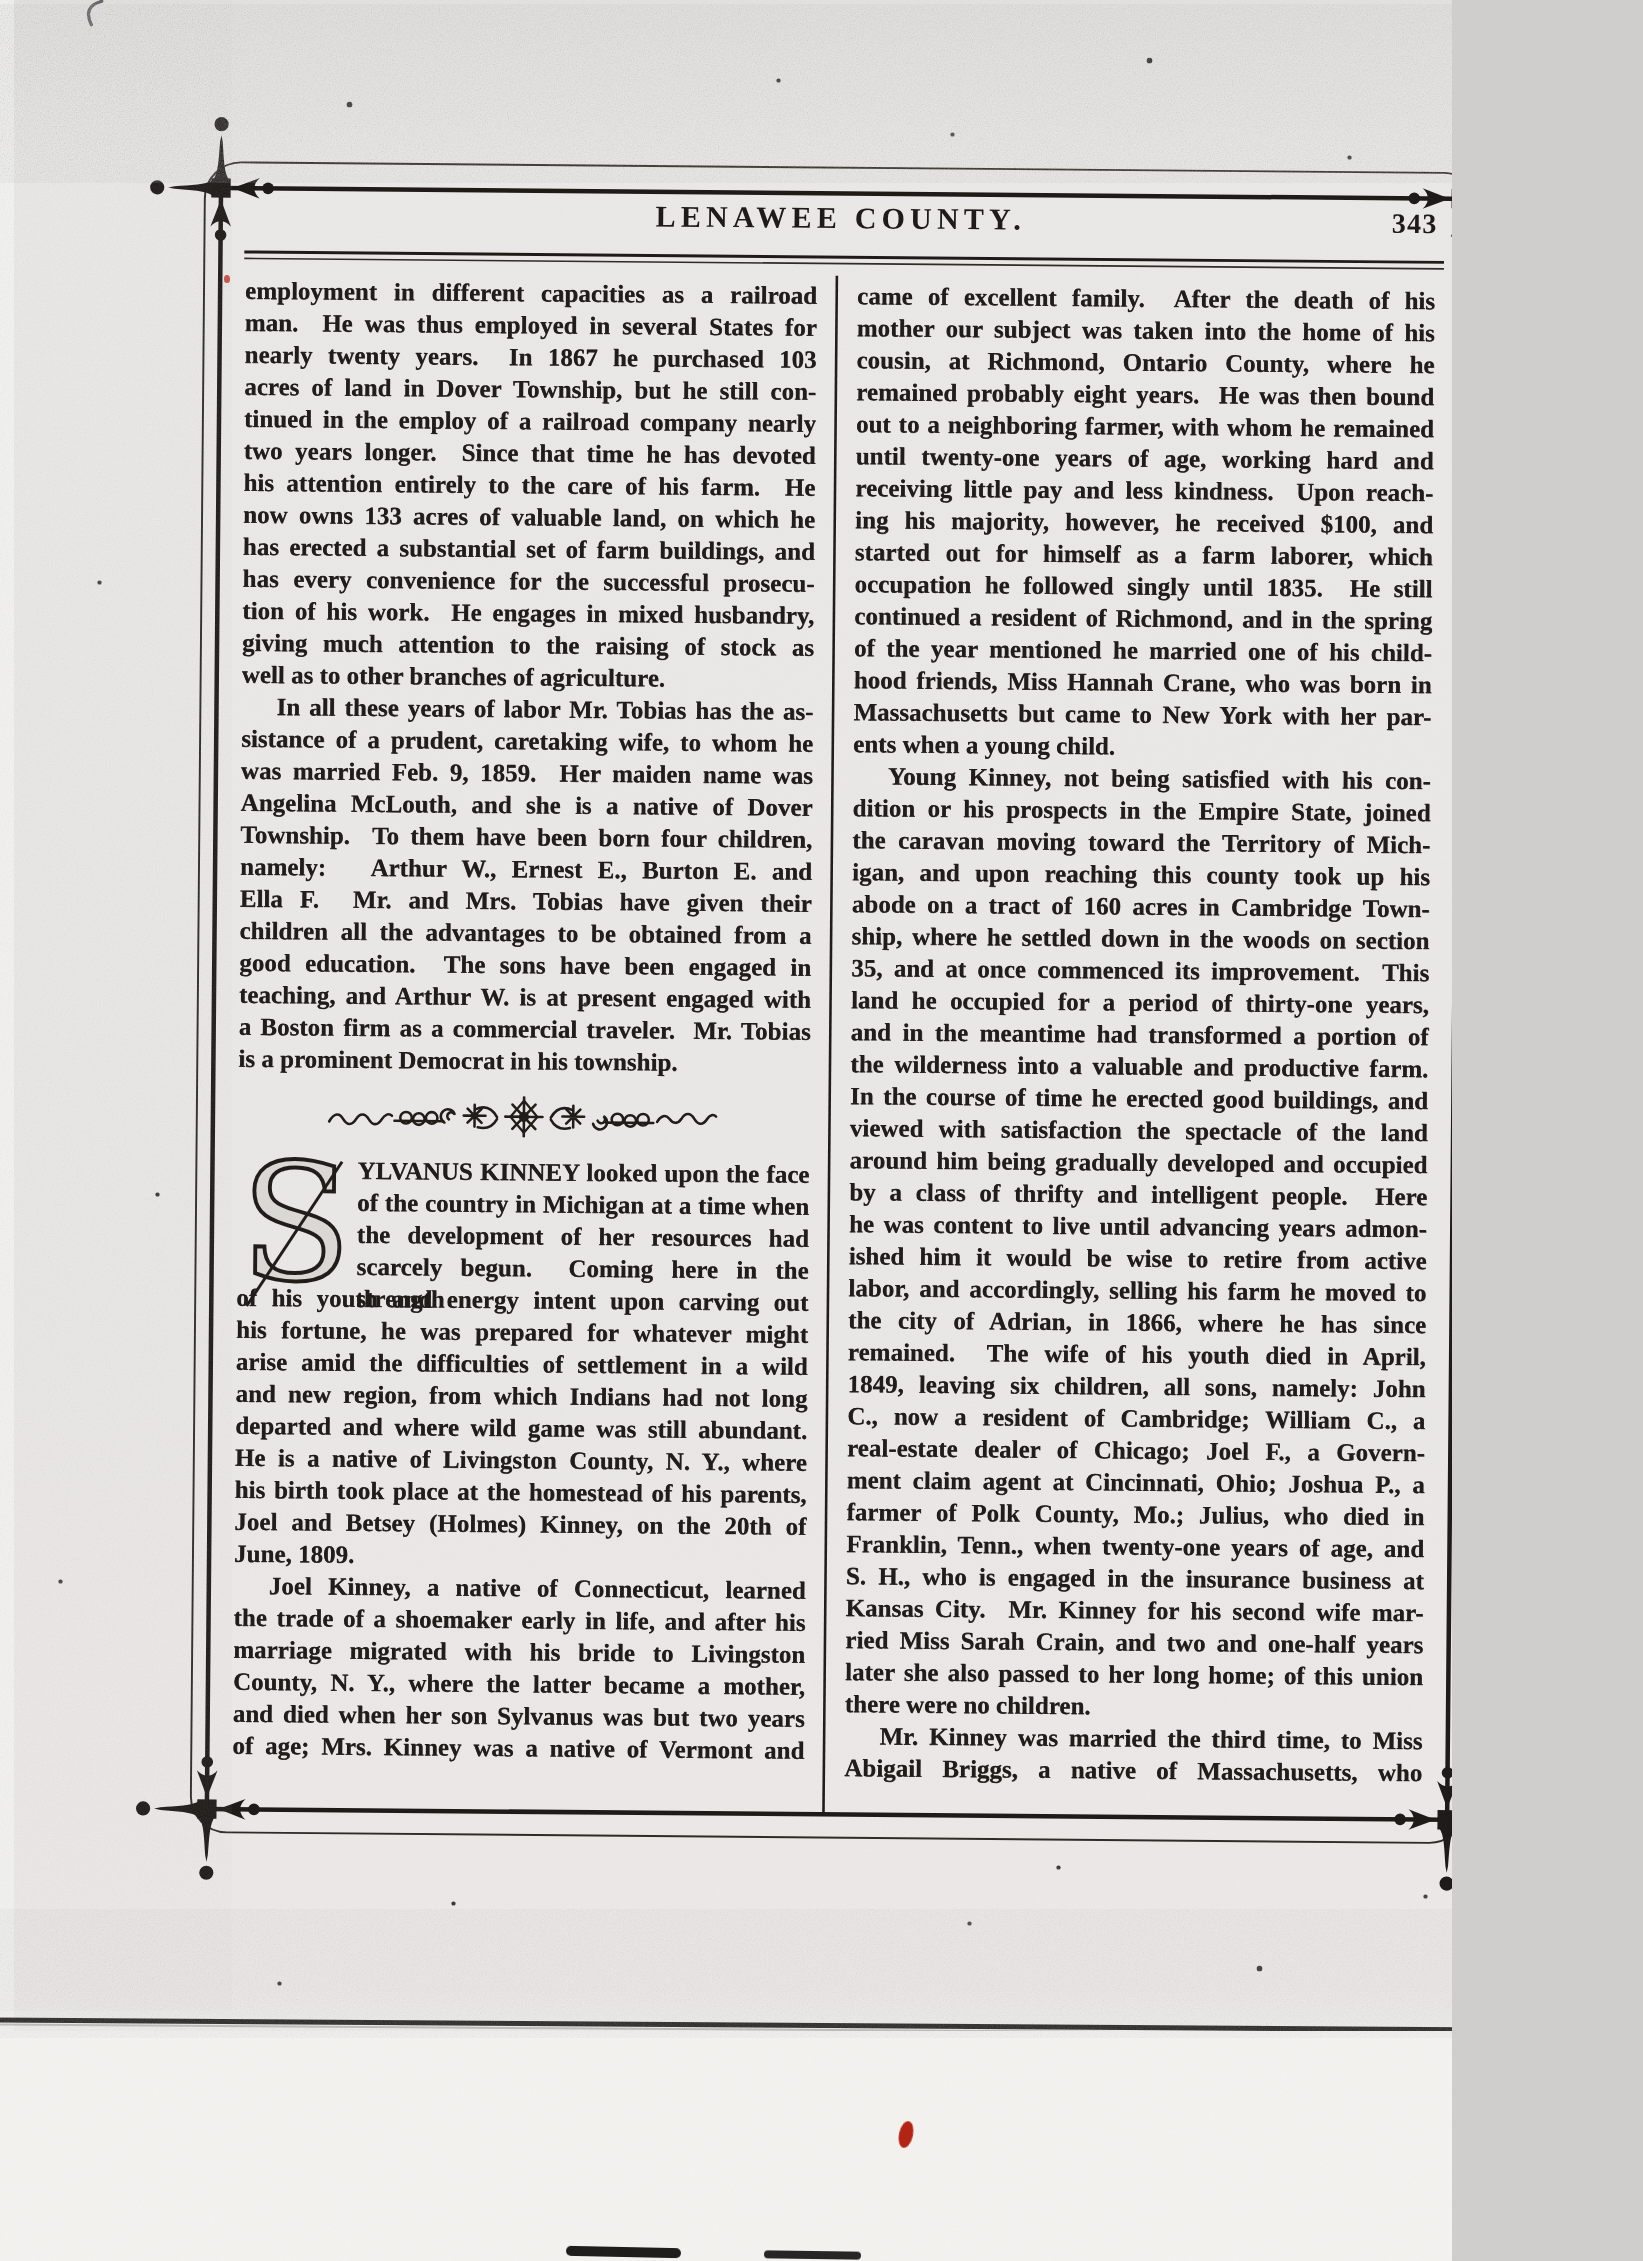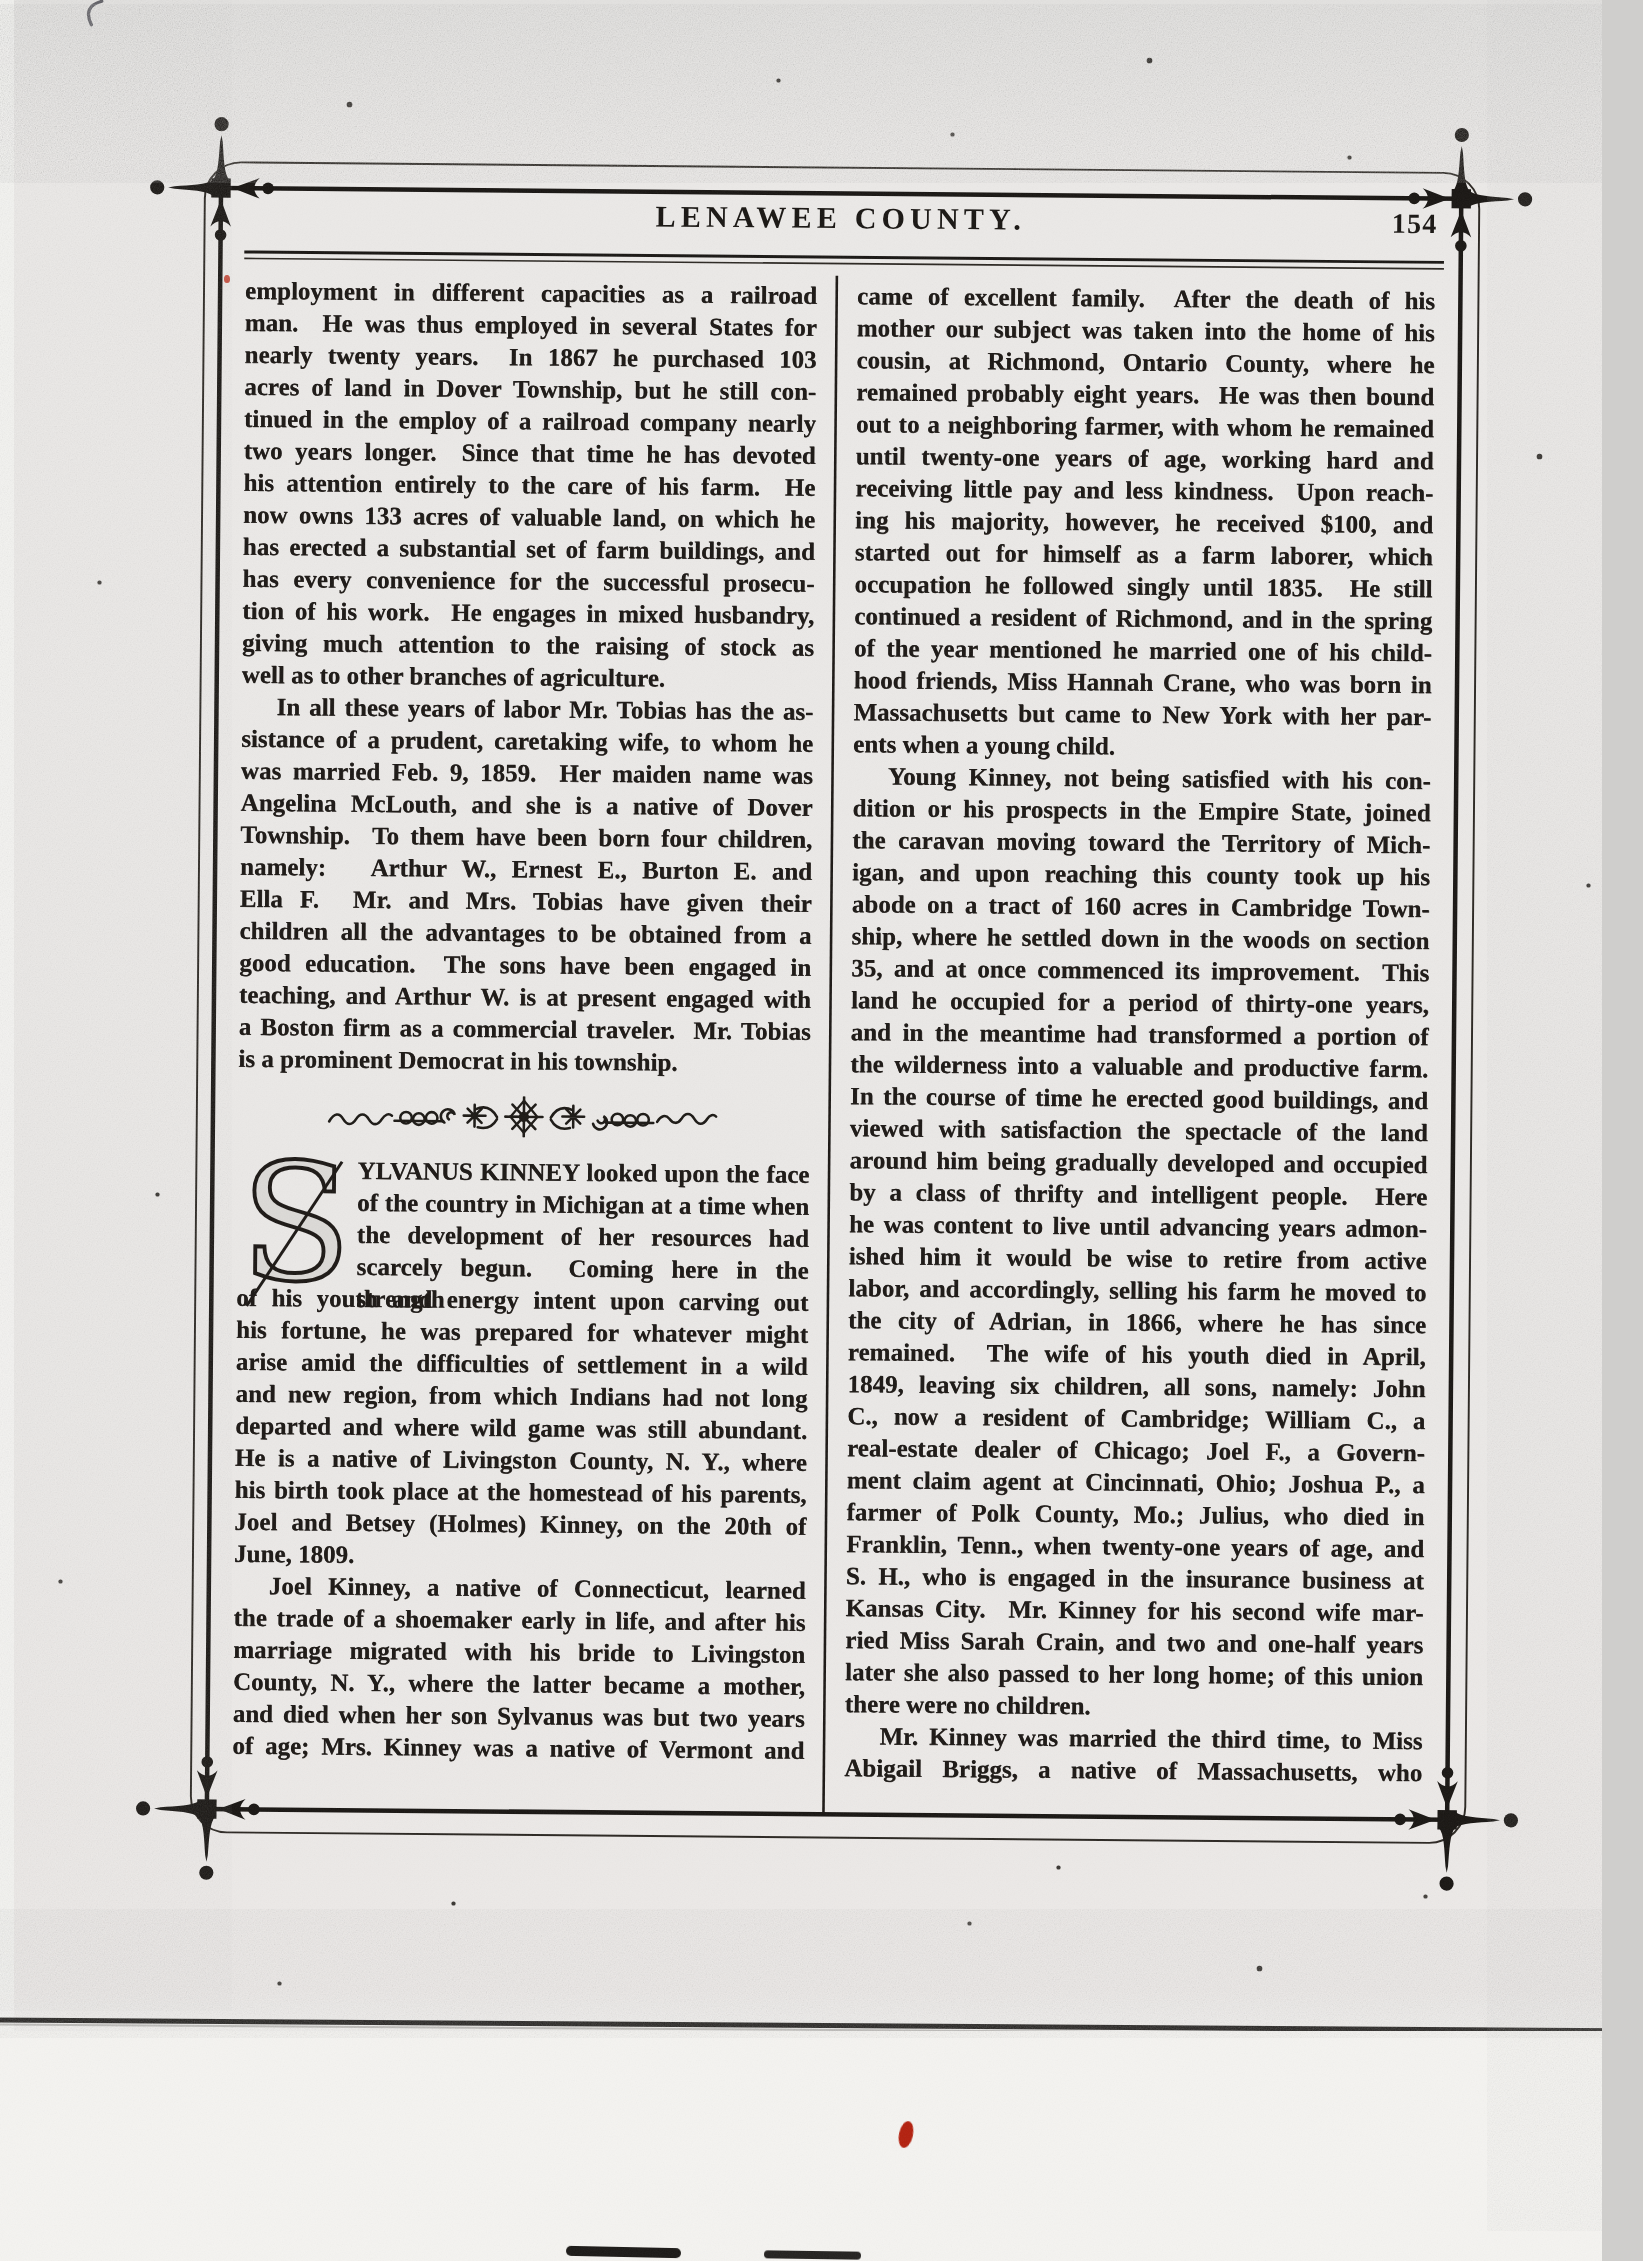--- a/index.html
+++ b/index.html
@@ -1,16 +1,16 @@
 <!DOCTYPE html>
 <html style="font-size:10.3px"><head>
 <meta charset="utf-8">
 <style>
   html,body{margin:0;padding:0;background:#cfcecc;}
-  #canvas{position:relative;width:1602px;height:2261px;overflow:hidden;
+  #canvas{position:relative;width:1452px;height:2261px;overflow:hidden;
     background:linear-gradient(180deg,#e2e1df 0%,#ebe9e7 7%,#eae8e6 60%,#ece9e7 88%,#f0efed 90%);
     font-family:"Liberation Serif","DejaVu Serif",serif;}
   
   .edge-strip{position:absolute;left:0;top:0;width:14px;height:2261px;background:#f6f5f3;opacity:.75;}
   .fold-line{position:absolute;left:-13px;top:2023px;width:1675px;height:4.5px;background:#13110f;
     transform:rotate(0.38deg);filter:blur(0.4px);opacity:.92;}
   .fold-shadow{position:absolute;left:-13px;top:2029px;width:1675px;height:1.9px;background:#8a8884;
     transform:rotate(0.38deg);opacity:.5;}
   .below-fold{position:absolute;left:0;top:2031px;width:1643px;height:230px;background:#f4f3f0;}
   .red-dot{position:absolute;left:899px;top:2121px;width:14px;height:27px;background:#b3200e;
@@ -90,21 +90,21 @@
       <use href="#cornr" transform="translate(343,2816) scale(1,-1)"></use>
       <use href="#cornr" transform="translate(2268,2816) scale(-1,-1)"></use>
 
       <line x1="380" y1="399" x2="2242" y2="399" stroke="#191613" stroke-width="4.5"></line>
       <line x1="380" y1="409" x2="2242" y2="409" stroke="#2b2722" stroke-width="2.5"></line>
 
       <line x1="1300" y1="428" x2="1300" y2="2814" stroke="#1c1815" stroke-width="4"></line>
     </svg>
 
     <div class="running-head">LENAWEE COUNTY.</div>
-    <div class="folio">154</div>
+    <div class="folio">343</div>
 
     <div class="col col-left">
 
     <div class="line">employment in different capacities as a railroad</div>
         <div class="line">man.  He was thus employed in several States for</div>
         <div class="line">nearly twenty years.  In 1867 he purchased 103</div>
         <div class="line">acres of land in Dover Township, but he still con-</div>
         <div class="line">tinued in the employ of a railroad company nearly</div>
         <div class="line">two years longer.  Since that time he has devoted</div>
         <div class="line">his attention entirely to the care of his farm.  He</div>

